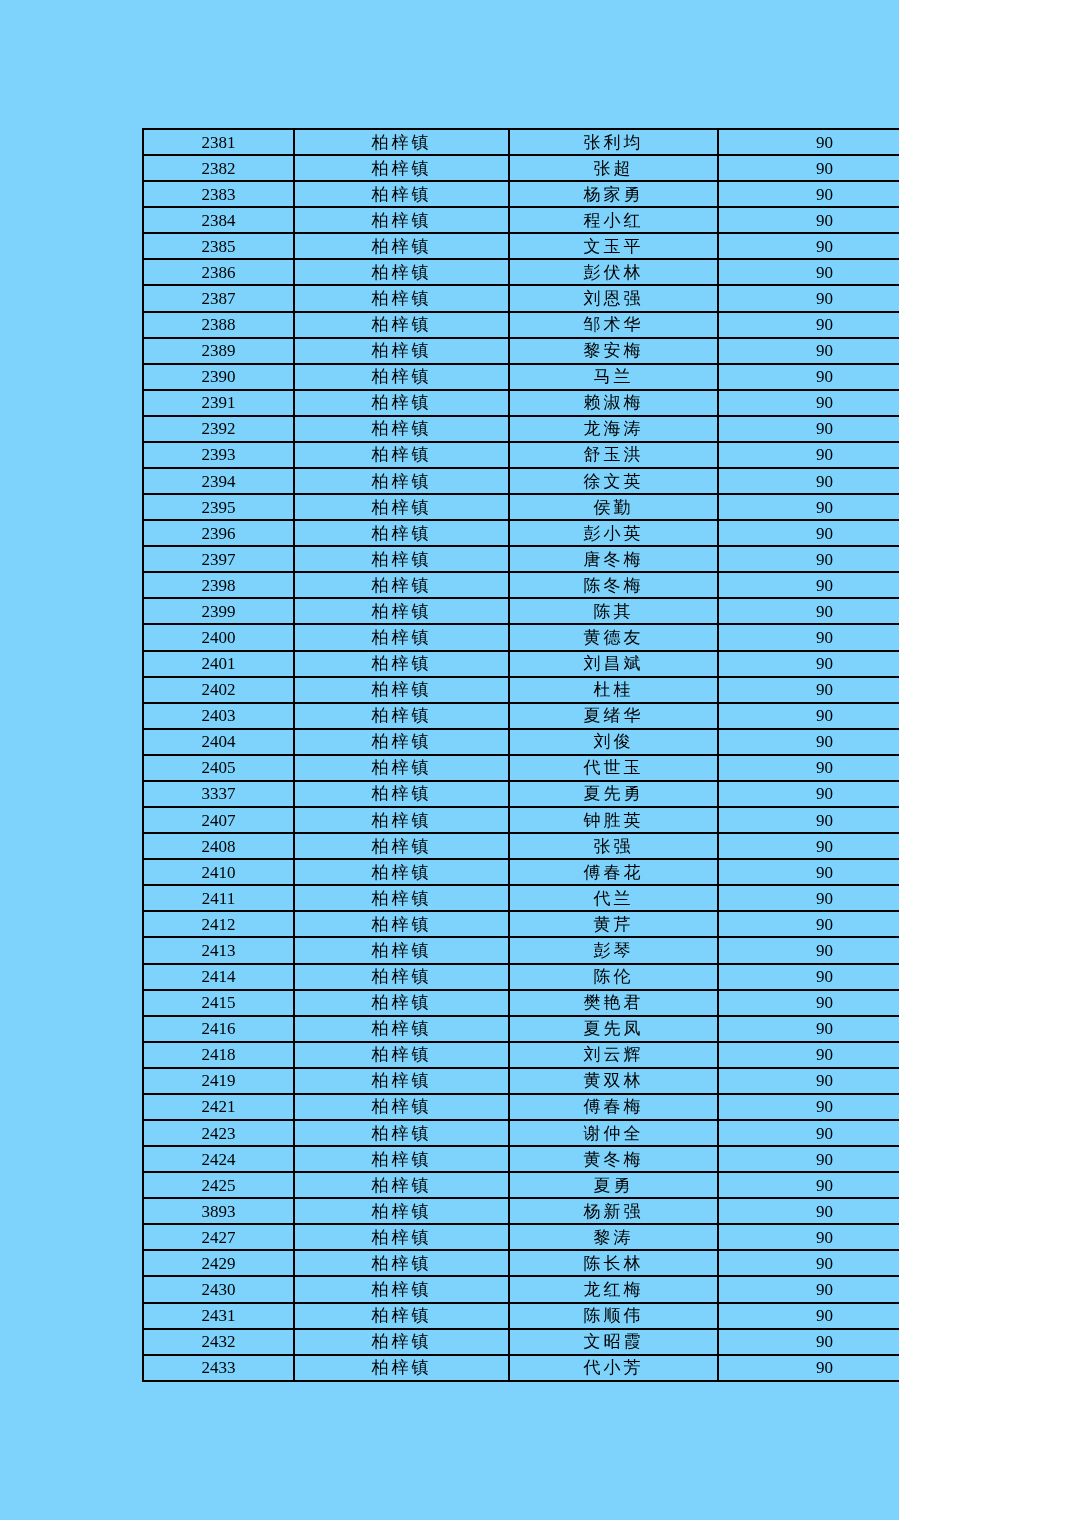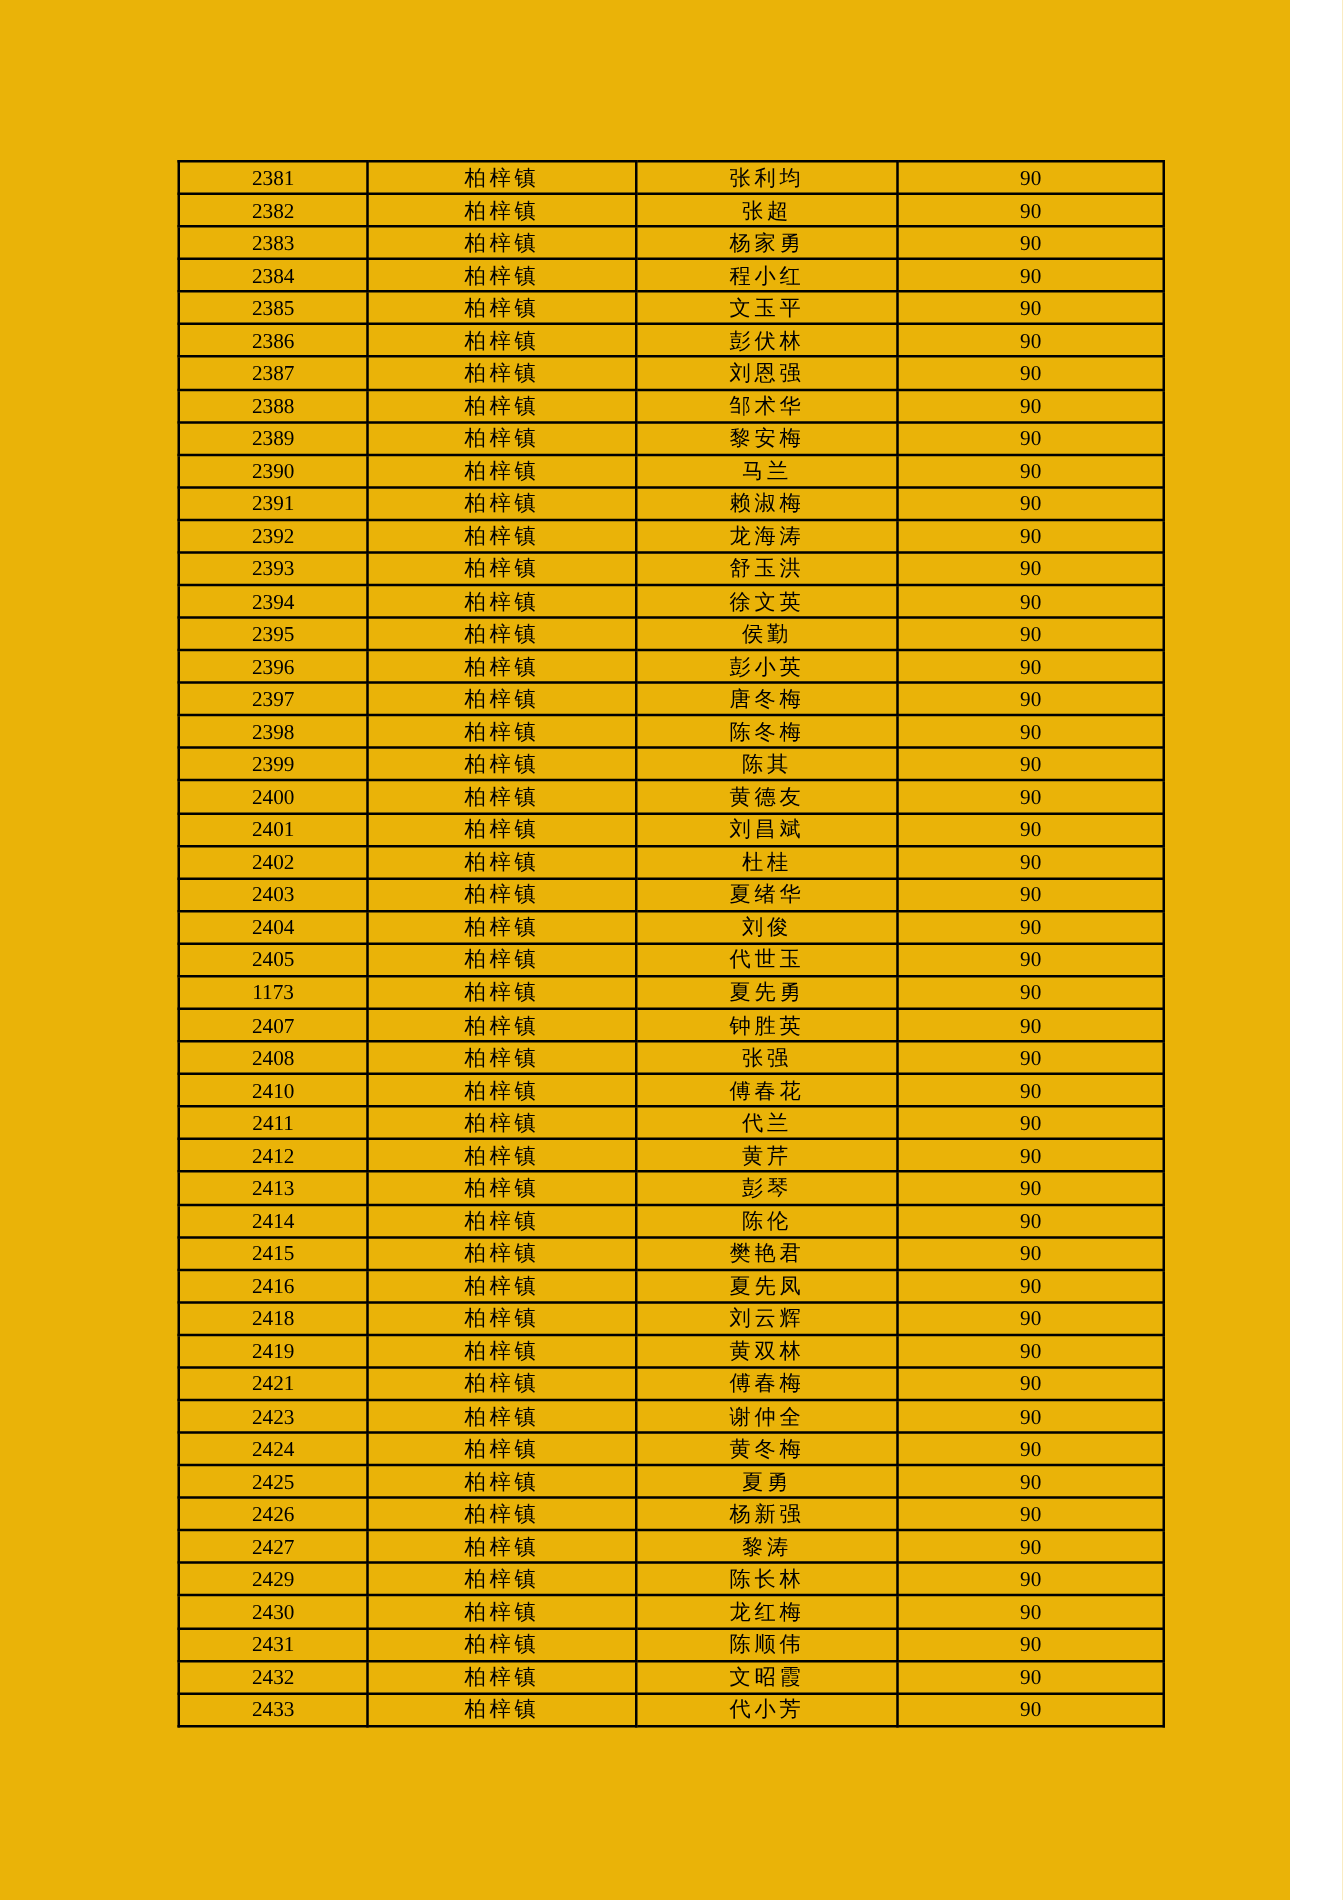--- a/index.html
+++ b/index.html
@@ -11,23 +11,23 @@
     width: 1074px;
     height: 1520px;
     position: relative;
     font-family: "Liberation Serif", "DejaVu Serif", serif;
     color: #000000;
   }
   .page {
     position: absolute;
     left: 0;
     top: 0;
-    width: 1032px;
+    width: 899px;
     height: 1520px;
-    background: #eab308;
+    background: #7dd3fc;
     overflow: hidden;
   }
   table.score-table {
     position: absolute;
     left: 142px;
     top: 128px;
     width: 788px;
     height: 1254px;
     border-collapse: collapse;
     table-layout: fixed;
@@ -233,21 +233,21 @@
         </tr>
 
         <tr>
           <td class="cell-id">2405</td>
           <td class="cell-town">柏梓镇</td>
           <td class="cell-name">代世玉</td>
           <td class="cell-score">90</td>
         </tr>
 
         <tr>
-          <td class="cell-id">1173</td>
+          <td class="cell-id">3337</td>
           <td class="cell-town">柏梓镇</td>
           <td class="cell-name">夏先勇</td>
           <td class="cell-score">90</td>
         </tr>
 
         <tr>
           <td class="cell-id">2407</td>
           <td class="cell-town">柏梓镇</td>
           <td class="cell-name">钟胜英</td>
           <td class="cell-score">90</td>
@@ -349,21 +349,21 @@
         </tr>
 
         <tr>
           <td class="cell-id">2425</td>
           <td class="cell-town">柏梓镇</td>
           <td class="cell-name">夏勇</td>
           <td class="cell-score">90</td>
         </tr>
 
         <tr>
-          <td class="cell-id">2426</td>
+          <td class="cell-id">3893</td>
           <td class="cell-town">柏梓镇</td>
           <td class="cell-name">杨新强</td>
           <td class="cell-score">90</td>
         </tr>
 
         <tr>
           <td class="cell-id">2427</td>
           <td class="cell-town">柏梓镇</td>
           <td class="cell-name">黎涛</td>
           <td class="cell-score">90</td>

